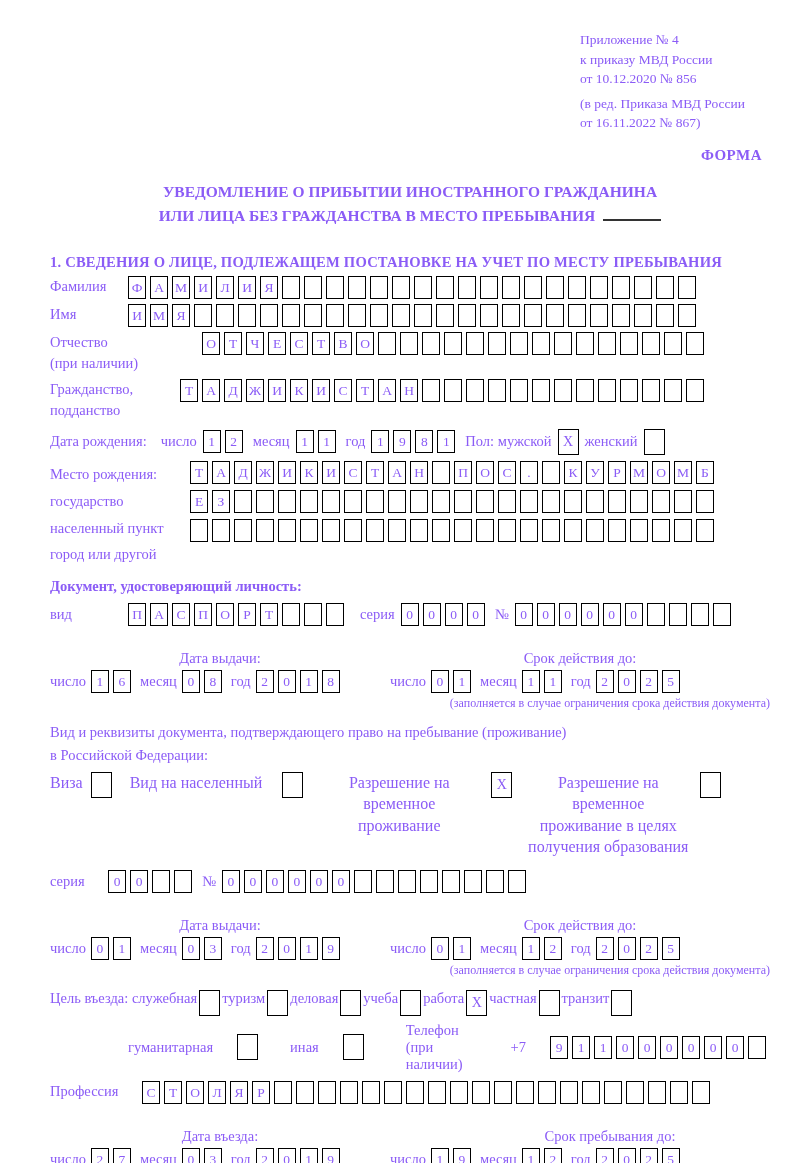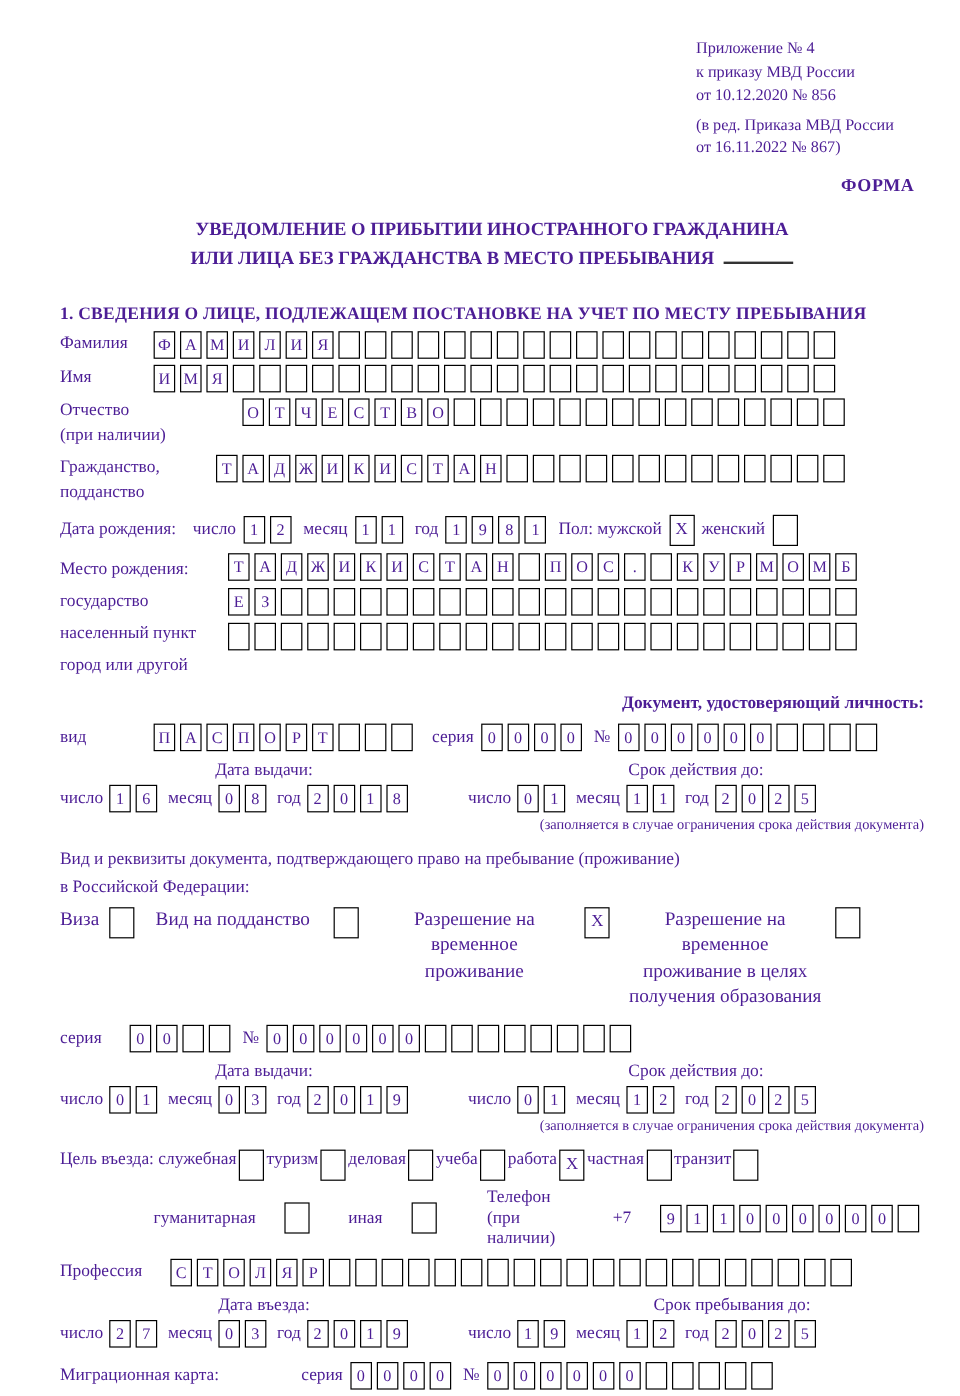--- a/index.html
+++ b/index.html
@@ -1,20 +1,20 @@
 <!DOCTYPE html>
 <html><head>
 <meta charset="utf-8">
 <style>
   html,body{margin:0;padding:0;background:#ffffff;}
   .page{
     width:800px;height:1163px;box-sizing:border-box;position:relative;
     padding:30px 30px 10px 50px;
     font-family:"Liberation Serif","DejaVu Serif",serif;
-    color:#4c1d95;background:#fff;overflow:hidden;
+    color:#8b5cf6;background:#fff;overflow:hidden;
   }
   .appendix{margin-left:530px;font-size:13.5px;line-height:1.45;}
   .appendix .gap{margin-top:5px;}
   .forma{text-align:right;font-weight:700;font-size:15px;margin:14px 8px 0 0;letter-spacing:.5px;}
   .title{ text-align:center;font-weight:700;font-size:15.5px;line-height:1.55;margin-top:16px;}
   .blank{display:inline-block;width:58px;border-bottom:2px solid #333;height:14px;margin-left:8px;}
   .sec{font-weight:700;font-size:14.6px;margin-top:26px;letter-spacing:.2px;}
   .frow{display:flex;align-items:flex-start;margin-top:5px;}
   .lbl{font-size:14.5px;line-height:1.45;flex:none;}
   .w78{width:78px;} .w130{width:130px;} .w92{width:92px;} .w152{width:152px;}
@@ -23,30 +23,30 @@
     display:inline-flex;align-items:center;justify-content:center;flex:none;
     width:16px;height:21px;border:1.5px solid #000;margin-right:4px;
     font-size:13.5px;line-height:1;
   }
   .cbox{
     display:inline-flex;align-items:center;justify-content:center;flex:none;
     width:19px;height:24px;border:1.5px solid #000;font-size:14px;line-height:1;
   }
   .inline{display:flex;align-items:center;gap:6px;flex-wrap:nowrap;}
   .dg{display:flex;align-items:center;gap:5px;}
-  .dates-pair{display:flex;margin-top:8px;}
+  .dates-pair{display:flex;margin-top:24px;}
   .dcol-l{width:340px;} .dcol-r{flex:1;}
   .dhead{text-align:center;font-size:14.5px;margin-bottom:3px;}
   .note{font-size:12px;text-align:right;margin-top:3px;}
   .para{font-size:14.5px;margin-top:10px;line-height:1.6;}
   .opts{display:flex;align-items:flex-start;margin-top:4px;gap:12px;}
   .opt{display:flex;align-items:flex-start;gap:8px;}
   .optlbl{font-size:16px;line-height:1.35;}
   .optlbl.c{text-align:center;}
-  .docheading{text-align:right;font-weight:700;font-size:14.5px;margin-top:10px;}
+  .docheading{text-align:left;font-weight:700;font-size:14.5px;margin-top:10px;}
   .purpose{display:flex;align-items:flex-start;gap:2px;margin-top:12px;flex-wrap:nowrap;font-size:14.5px;}
   .purpose2{display:flex;align-items:center;gap:24px;margin-top:6px;margin-left:78px;font-size:14.5px;}
   .bplace{display:flex;margin-top:6px;}
   .bplace-lbls{width:140px;flex:none;font-size:14.5px;line-height:1.85;}
   .bplace-rows .cells{margin-bottom:6px;}
   .reps{display:flex;margin-top:8px;}
   .reps-lbls{width:92px;flex:none;font-size:14.5px;line-height:1.82;}
   .reps-rows .cells{margin-bottom:7px;}
   .mt8{margin-top:8px;} .mt12{margin-top:12px;}
   .phonepfx{font-size:14.5px;}
@@ -406,21 +406,21 @@
     <div>Вид и реквизиты документа, подтверждающего право на пребывание (проживание)</div>
     <div>в Российской Федерации:</div>
   </div>
 
   <div class="opts">
     <div class="opt">
       <span class="optlbl">Виза</span>
       <span class="cbox"></span>
     </div>
     <div class="opt" style="margin-left:6px">
-      <span class="optlbl">Вид на подданство</span>
+      <span class="optlbl">Вид на населенный</span>
       <span class="cbox" style="margin-left:12px"></span>
     </div>
     <div class="opt">
       <span class="optlbl c" style="width:168px">
         <span>Разрешение на временное</span><br>
         <span>проживание</span>
       </span>
       <span class="cbox">X</span>
     </div>
     <div class="opt">

